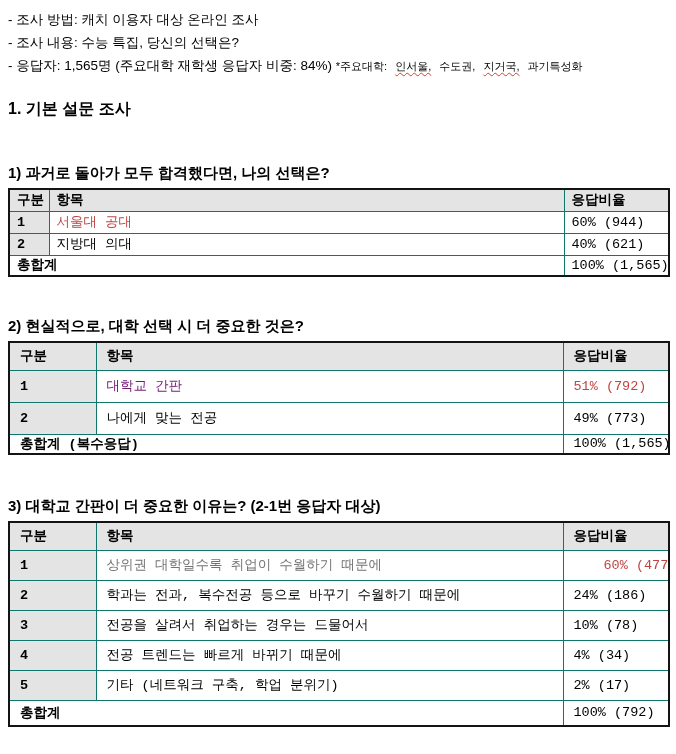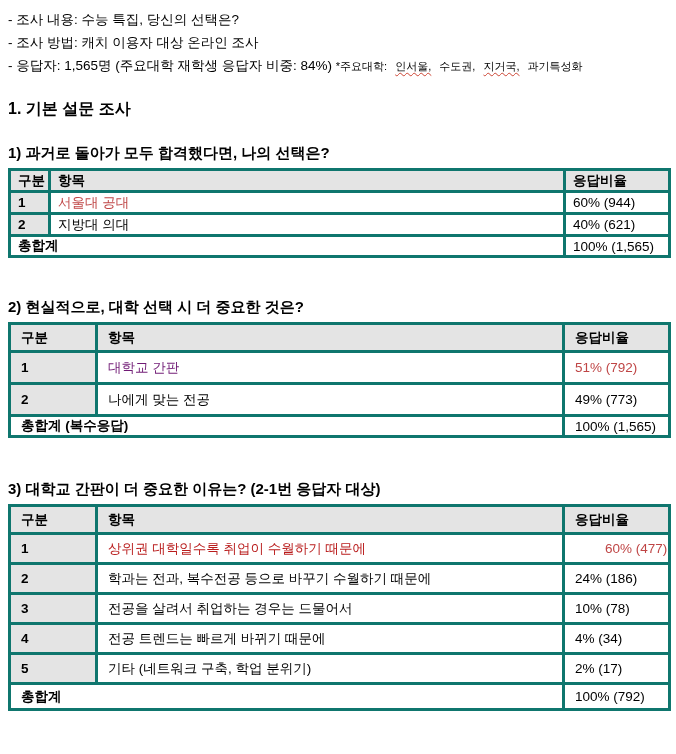--- a/index.html
+++ b/index.html
@@ -45,40 +45,41 @@
   
   .section-title {
     font-size: 16px;
     font-weight: bold;
     margin-top: 21px;
   }
   .question-title {
     font-size: 15px;
     font-weight: bold;
   }
-  .q1 { margin-top: 24px; }
+  .q1 { margin-top: 44px; }
   .q2 { margin-top: 40px; }
   .q3 { margin-top: 42px; }
 
   
   table {
     border-collapse: collapse;
     table-layout: fixed;
     width: 660px;
     margin-top: 5px;
     border: 2px solid #141414;
   }
   th, td {
-    border: 3px solid #0f766e;
+    border: 1px solid #0f766e;
     font-size: 13.5px;
     text-align: left;
     vertical-align: middle;
     padding: 0 0 0 7px;
     overflow: hidden;
     white-space: nowrap;
+    font-family: Liberation Mono, monospace;
   }
   th {
     font-weight: bold;
   }
   td.no {
     font-weight: bold;
   }
   td.total-label {
     font-weight: bold;
   }
@@ -100,22 +101,22 @@
   .t2 tr.total { height: 20px; }
   .t3 thead tr { height: 28px; }
   .t3 tbody tr { height: 30px; }
   .t3 tr.total { height: 26px; }
 </style>
 </head>
 <body>
 
 <div class="doc">
 
+  <div class="summary-line">- 조사 방법: 캐치 이용자 대상 온라인 조사</div>
   <div class="summary-line">- 조사 내용: 수능 특집, 당신의 선택은?</div>
-  <div class="summary-line">- 조사 방법: 캐치 이용자 대상 온라인 조사</div>
   <div class="summary-line">
     <span>- 응답자: 1,565명 (주요대학 재학생 응답자 비중: 84%)</span>
     <span class="footnote">
       <span>*주요대학:</span>
       <span class="fn-word wavy" style="text-decoration-color: rgb(204, 68, 51);">인서울,</span>
       <span class="fn-word">수도권,</span>
       <span class="fn-word wavy" style="text-decoration-color: rgb(204, 68, 51);">지거국,</span>
       <span class="fn-word">과기특성화</span>
     </span>
   </div>
@@ -196,21 +197,21 @@
     <thead>
       <tr>
         <th class="shade" style="background: rgb(228, 228, 228);">구분</th>
         <th class="shade" style="background: rgb(228, 228, 228);">항목</th>
         <th class="shade" style="background: rgb(228, 228, 228);">응답비율</th>
       </tr>
     </thead>
     <tbody>
       <tr>
         <td class="no shade" style="background: rgb(228, 228, 228);">1</td>
-        <td class="red" style="color: #b91c1c; margin-top: 32px;">상위권 대학일수록 취업이 수월하기 때문에</td>
+        <td class="red" style="color: #737373; margin-top: 32px;">상위권 대학일수록 취업이 수월하기 때문에</td>
         <td class="red" style="color: rgb(191, 69, 69); padding-left: 40px;">60% (477)</td>
       </tr>
       <tr>
         <td class="no shade" style="background: rgb(228, 228, 228);">2</td>
         <td>학과는 전과, 복수전공 등으로 바꾸기 수월하기 때문에</td>
         <td>24% (186)</td>
       </tr>
       <tr>
         <td class="no shade" style="background: rgb(228, 228, 228);">3</td>
         <td>전공을 살려서 취업하는 경우는 드물어서</td>

